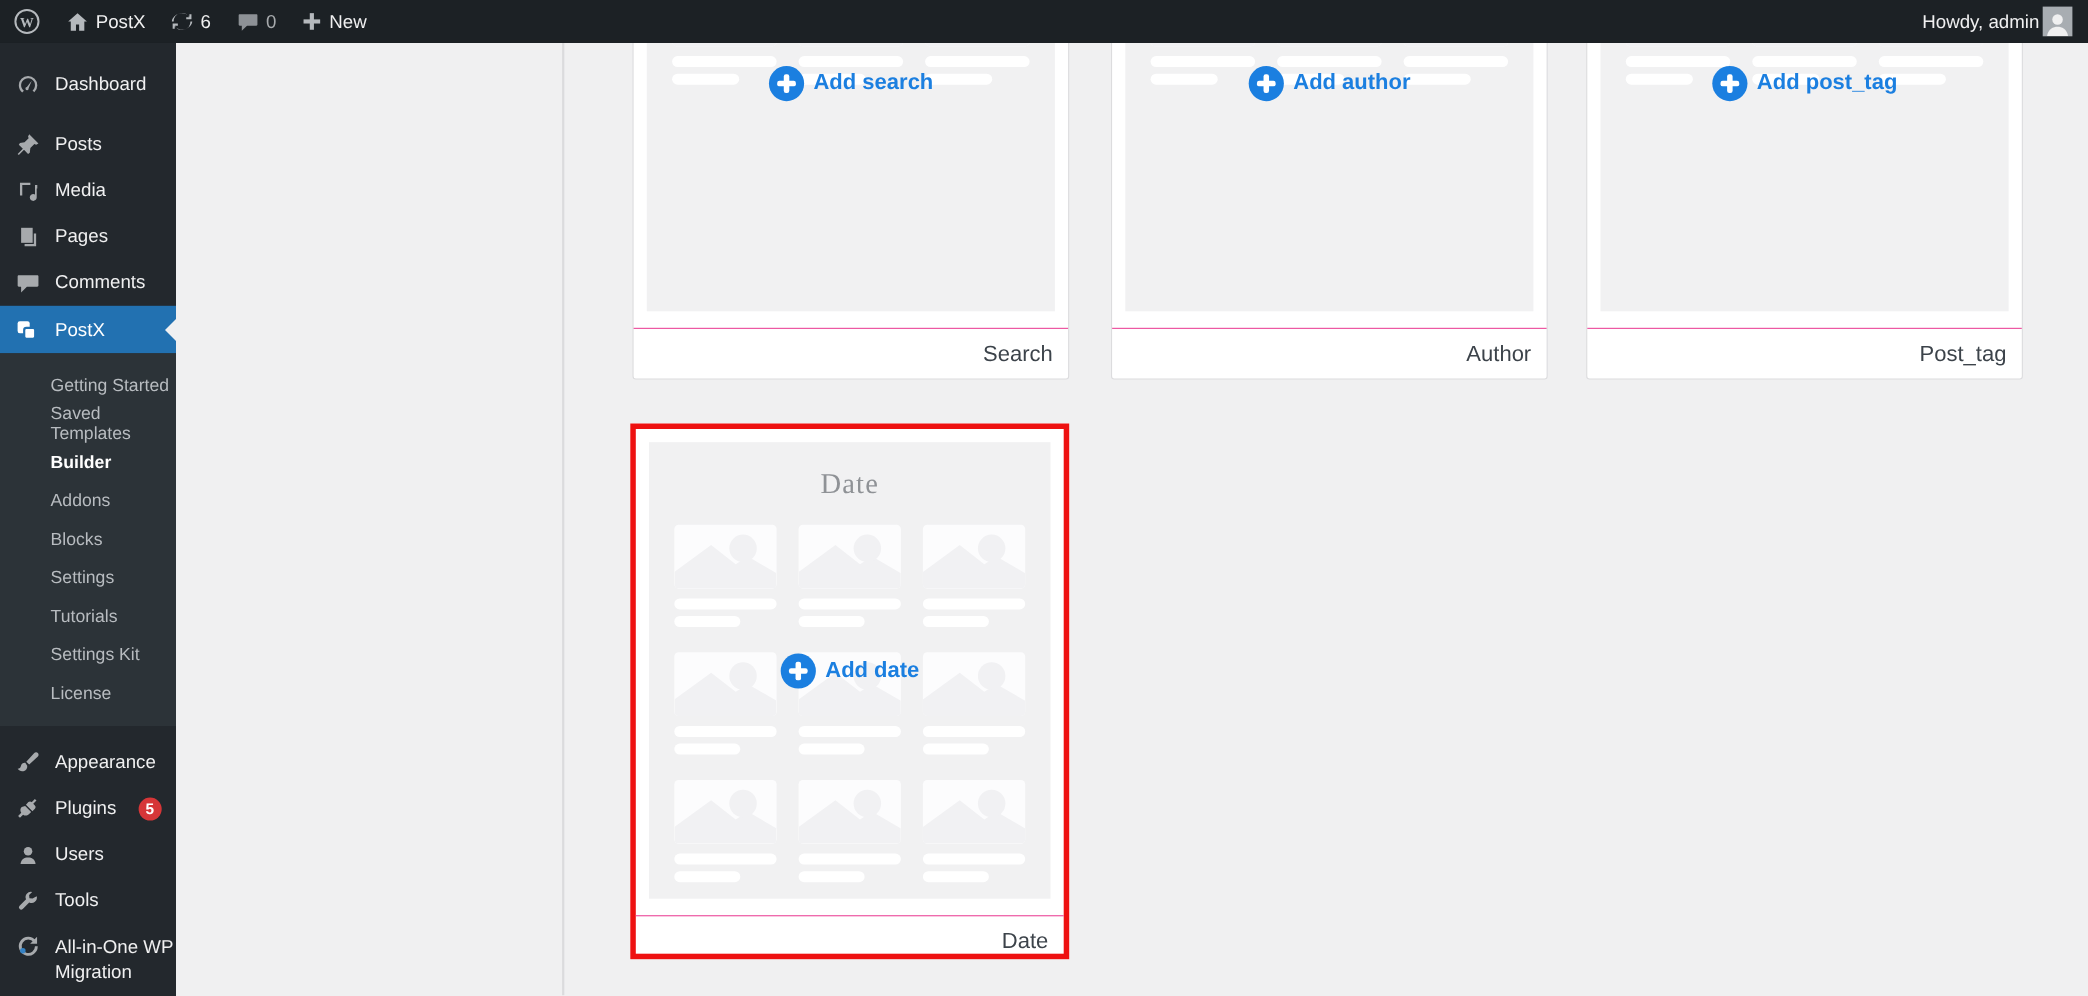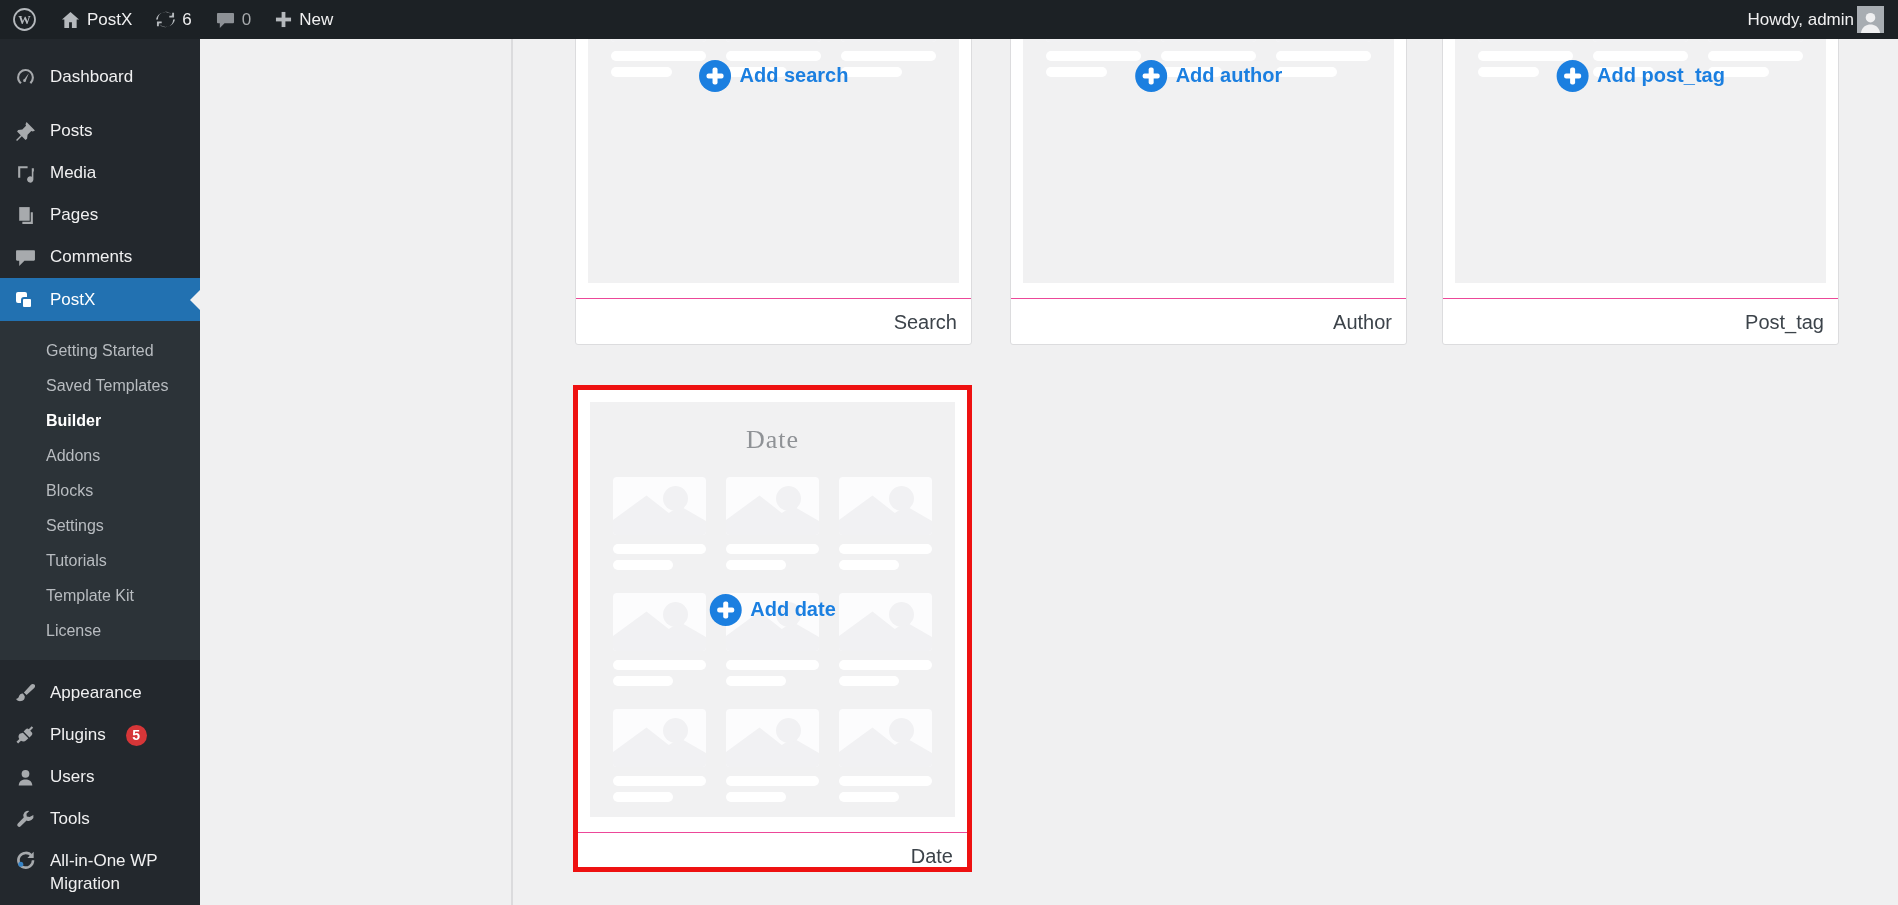--- a/index.html
+++ b/index.html
@@ -14,21 +14,21 @@
   .ab-item { display:flex; align-items:center; gap:7px; padding:0 12px; height:100%;
     color:#f0f0f1; cursor:pointer; }
   .ab-item svg { display:block; }
   .ab-count-dim { color:#a7aaad; }
   .ab-right { margin-left:auto; display:flex; align-items:center; gap:3px;
     padding-right:14px; height:100%; cursor:pointer; }
   .avatar { width:27px; height:27px; background:#a8adb2; display:flex;
     align-items:flex-end; justify-content:center; overflow:hidden; }
 
   
-  .sidebar { position:fixed; top:39px; left:0; width:200px; height:866px;
+  .sidebar { position:fixed; top:39px; left:0; width:160px; height:866px;
     background:#23282d; z-index:40; }
   .menu-item { display:flex; align-items:center; height:42px; padding-left:13px;
     gap:13px; color:#f0f0f1; font-size:17px; cursor:pointer; position:relative; }
   .menu-item .mi-icon { width:24px; display:flex; justify-content:center; flex:0 0 24px; }
   .menu-item.gap-before { margin-top:12px; }
   .menu-item.first { margin-top:17px; }
   .menu-item.active { background:#2271b1; color:#fff; height:43px; }
   .menu-item.active::after { content:""; position:absolute; right:0; top:50%;
     margin-top:-10px; border-top:10px solid transparent; border-bottom:10px solid transparent;
     border-right:10px solid #f0f0f1; }
@@ -184,21 +184,21 @@
       <span class="mi-label">PostX</span>
     </div>
     <div class="submenu">
       <div class="submenu-item">Getting Started</div>
       <div class="submenu-item">Saved Templates</div>
       <div class="submenu-item current">Builder</div>
       <div class="submenu-item">Addons</div>
       <div class="submenu-item">Blocks</div>
       <div class="submenu-item">Settings</div>
       <div class="submenu-item">Tutorials</div>
-      <div class="submenu-item">Template Kit</div>
+      <div class="submenu-item">Settings Kit</div>
       <div class="submenu-item">License</div>
     </div>
     <div class="menu-item gap-before">
       <span class="mi-icon">
         <svg width="21" height="21" viewBox="0 0 20 20">
           <path fill="#a7aaad" d="M18.5 1.5c-1-1-2.5-.7-3.3.2L8.5 9l2.5 2.5 7.3-6.7c.9-.8 1.2-2.3.2-3.3z"></path>
           <path fill="#a7aaad" d="M7.6 10c-1.8-.2-3.3.8-3.8 2.7-.4 1.5-1.1 2.2-2.8 2.5 1.2 1.8 3.2 2.5 5 2 2.3-.6 3.6-2.4 3.3-4.7z"></path>
         </svg>
       </span>
       <span class="mi-label">Appearance</span>

